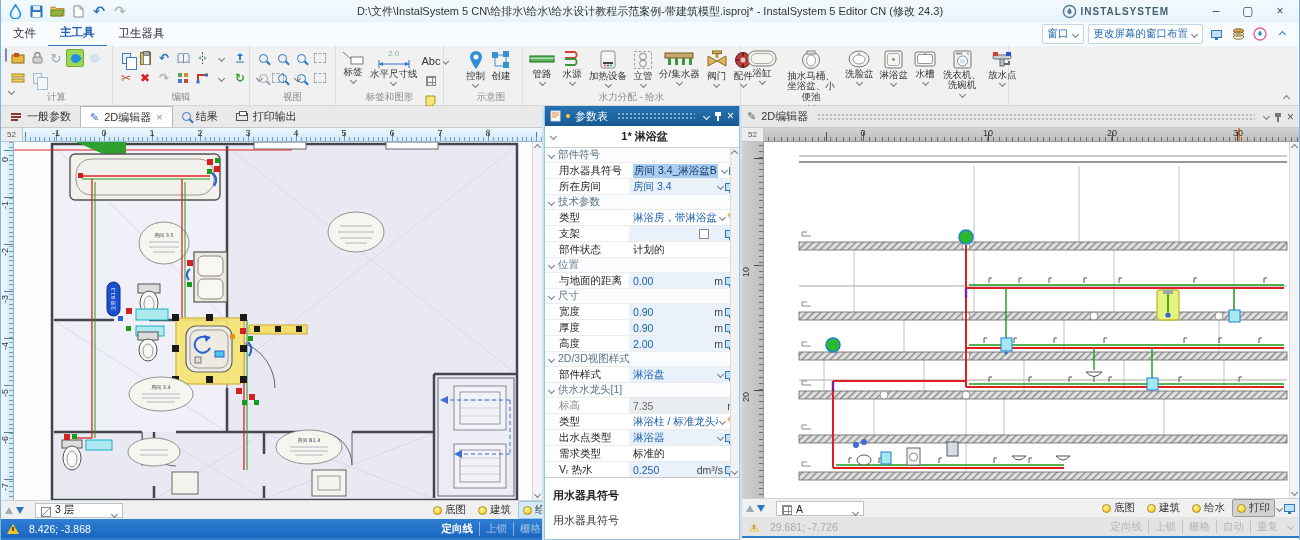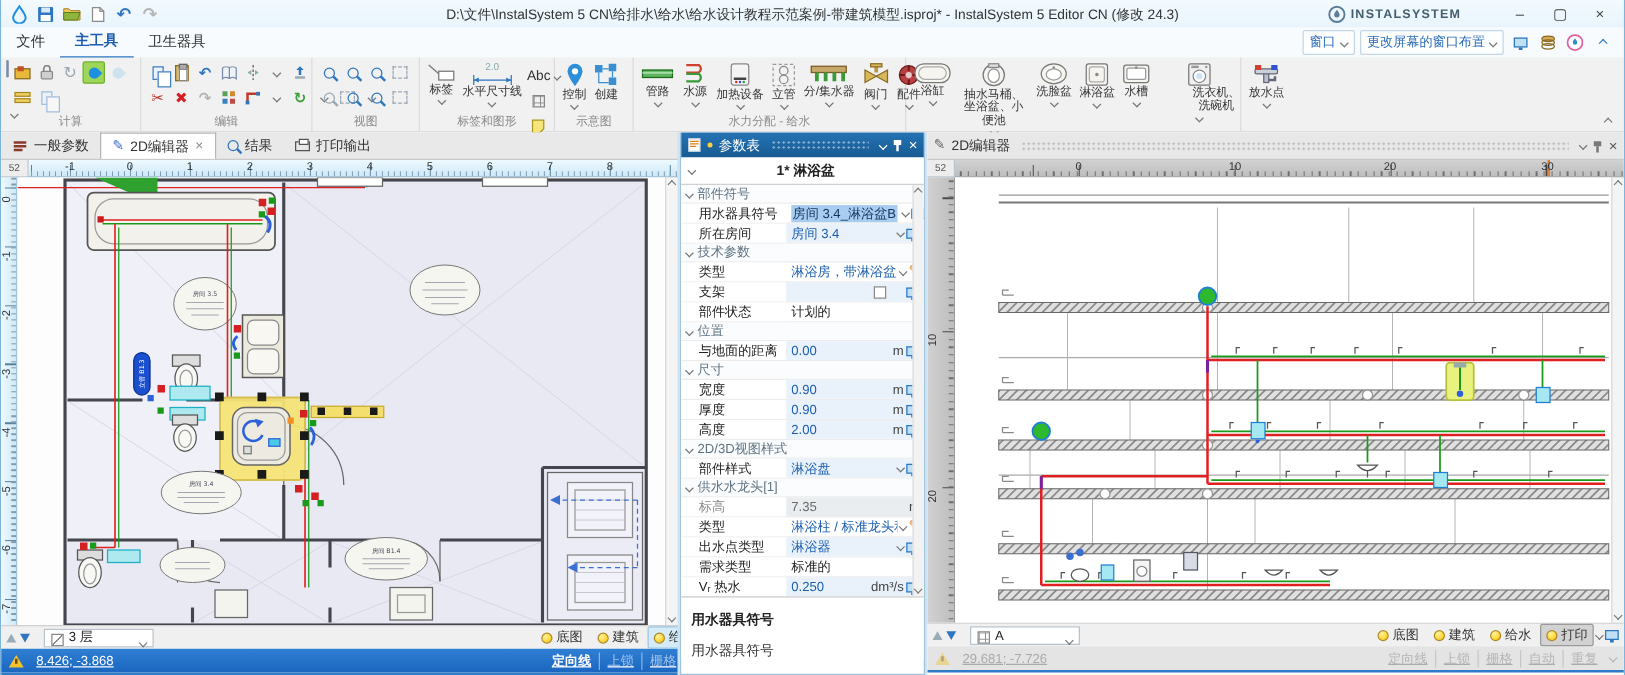--- a/index.html
+++ b/index.html
@@ -108,21 +108,21 @@
   .scrollstrip .chev { position:absolute; left:2px; }
 
   .layerbar { height:19px; background:#f0f0f0; border-top:1px solid #cfcfcf; display:flex; align-items:center; gap:3px; padding:0 4px; }
   .layersel { display:flex; align-items:flex-end; gap:4px; border:1px solid #b9c3cc; background:#fff; height:15px; padding:0 5px; margin-left:8px; font-size:10.5px; min-width:88px; }
   .layersel .chev { margin-left:auto; }
   .layerbar-right { margin-left:auto; display:flex; align-items:center; gap:2px; }
   .ltoggle { display:flex; align-items:center; gap:3px; font-size:10.5px; color:#333; padding:1px 4px; border:1px solid transparent; border-radius:2px; }
   .ltoggle.hl { background:#d6ebf8; border-color:#9cc6e4; }
   .ltoggle.pressed { background:#d2d2d2; border-color:#9a9a9a; }
 
-  .statusbar { height:19px; display:flex; align-items:center; gap:6px; padding:0 6px; font-size:10.5px;text-decoration:underline; }
+  .statusbar { height:19px; display:flex; align-items:center; gap:6px; padding:0 6px; font-size:10.5px; }
   .statusbar.blue { background:linear-gradient(#2f7fd3,#1b66c0); color:#fff; }
   .statusbar.gray { background:#e4e4e4; color:#aaa; }
   .st-coords { margin-left:4px; }
   .st-right { margin-left:auto; display:flex; align-items:center; }
   .st-item { padding:0 6px; border-right:1px solid rgba(255,255,255,.45); }
   .statusbar.gray .st-item { border-right:1px solid #c6c6c6; }
   .st-on { color:#fff; font-weight:bold; }
   .st-off { color:rgba(255,255,255,.55); }
   .statusbar.gray .st-on,.statusbar.gray .st-off { color:#b5b5b5; font-weight:normal; }
   .winedge { height:2px; background:#2e7bc8; }
@@ -415,21 +415,21 @@
           </span>
         <span class="ri">
             <svg width="11" height="12">
               <path d="M1 1 h9 v7 l-3 3 H1 Z" fill="#f5e57a" stroke="#a8961e"></path>
             </svg>
           </span>
       </div>
       <div class="rgroup-label">标签和图形</div>
     </div>
 
-    <div class="rgroup" style="width:63px;">
+    <div class="rgroup" style="width:63px;margin-left:16px;">
       <div class="bigbtn">
         <svg width="16" height="20">
             <path d="M8 1 a6 6 0 0 1 6 6 c0 4 -6 12 -6 12 s-6 -8 -6 -12 a6 6 0 0 1 6 -6 Z" fill="#2e8fd8"></path>
             <circle cx="8" cy="7" r="2.5" fill="#fff"></circle>
           </svg>
         <span class="blabel">控制</span>
           <span class="chev"></span>
       </div>
       <div class="bigbtn">
         <svg width="20" height="20">
@@ -559,21 +559,21 @@
           <span class="chev"></span>
       </div>
       <div class="bigbtn">
         <svg width="19" height="19">
             <rect x="1" y="1" width="17" height="17" rx="1.5" fill="#f0f0f0" stroke="#777"></rect>
             <circle cx="9.5" cy="11" r="5" fill="#fff" stroke="#888"></circle>
             <circle cx="9.5" cy="11" r="2.6" fill="#cfe4f2"></circle>
             <rect x="3" y="2.5" width="6" height="2" fill="#999"></rect>
             <circle cx="15" cy="3.5" r="1" fill="#999"></circle>
           </svg>
-        <span class="blabel wrap" style="width:40px;margin-left:27px;">洗衣机、洗碗机</span>
+        <span class="blabel wrap" style="width:40px;">洗衣机、洗碗机</span>
           <span class="chev"></span>
       </div>
       <div class="bigbtn">
         <svg width="22" height="19">
             <rect x="9" y="8" width="4" height="8" fill="#b8c4cc" stroke="#667"></rect>
             <rect x="2" y="5" width="18" height="4" rx="1.5" fill="#c8d2d8" stroke="#667"></rect>
             <rect x="2" y="2" width="5" height="4" fill="#d04030"></rect>
             <rect x="15" y="2" width="5" height="4" fill="#3050d0"></rect>
             <path d="M13 14 h5 v-3" fill="none" stroke="#667" stroke-width="2"></path>
           </svg>

